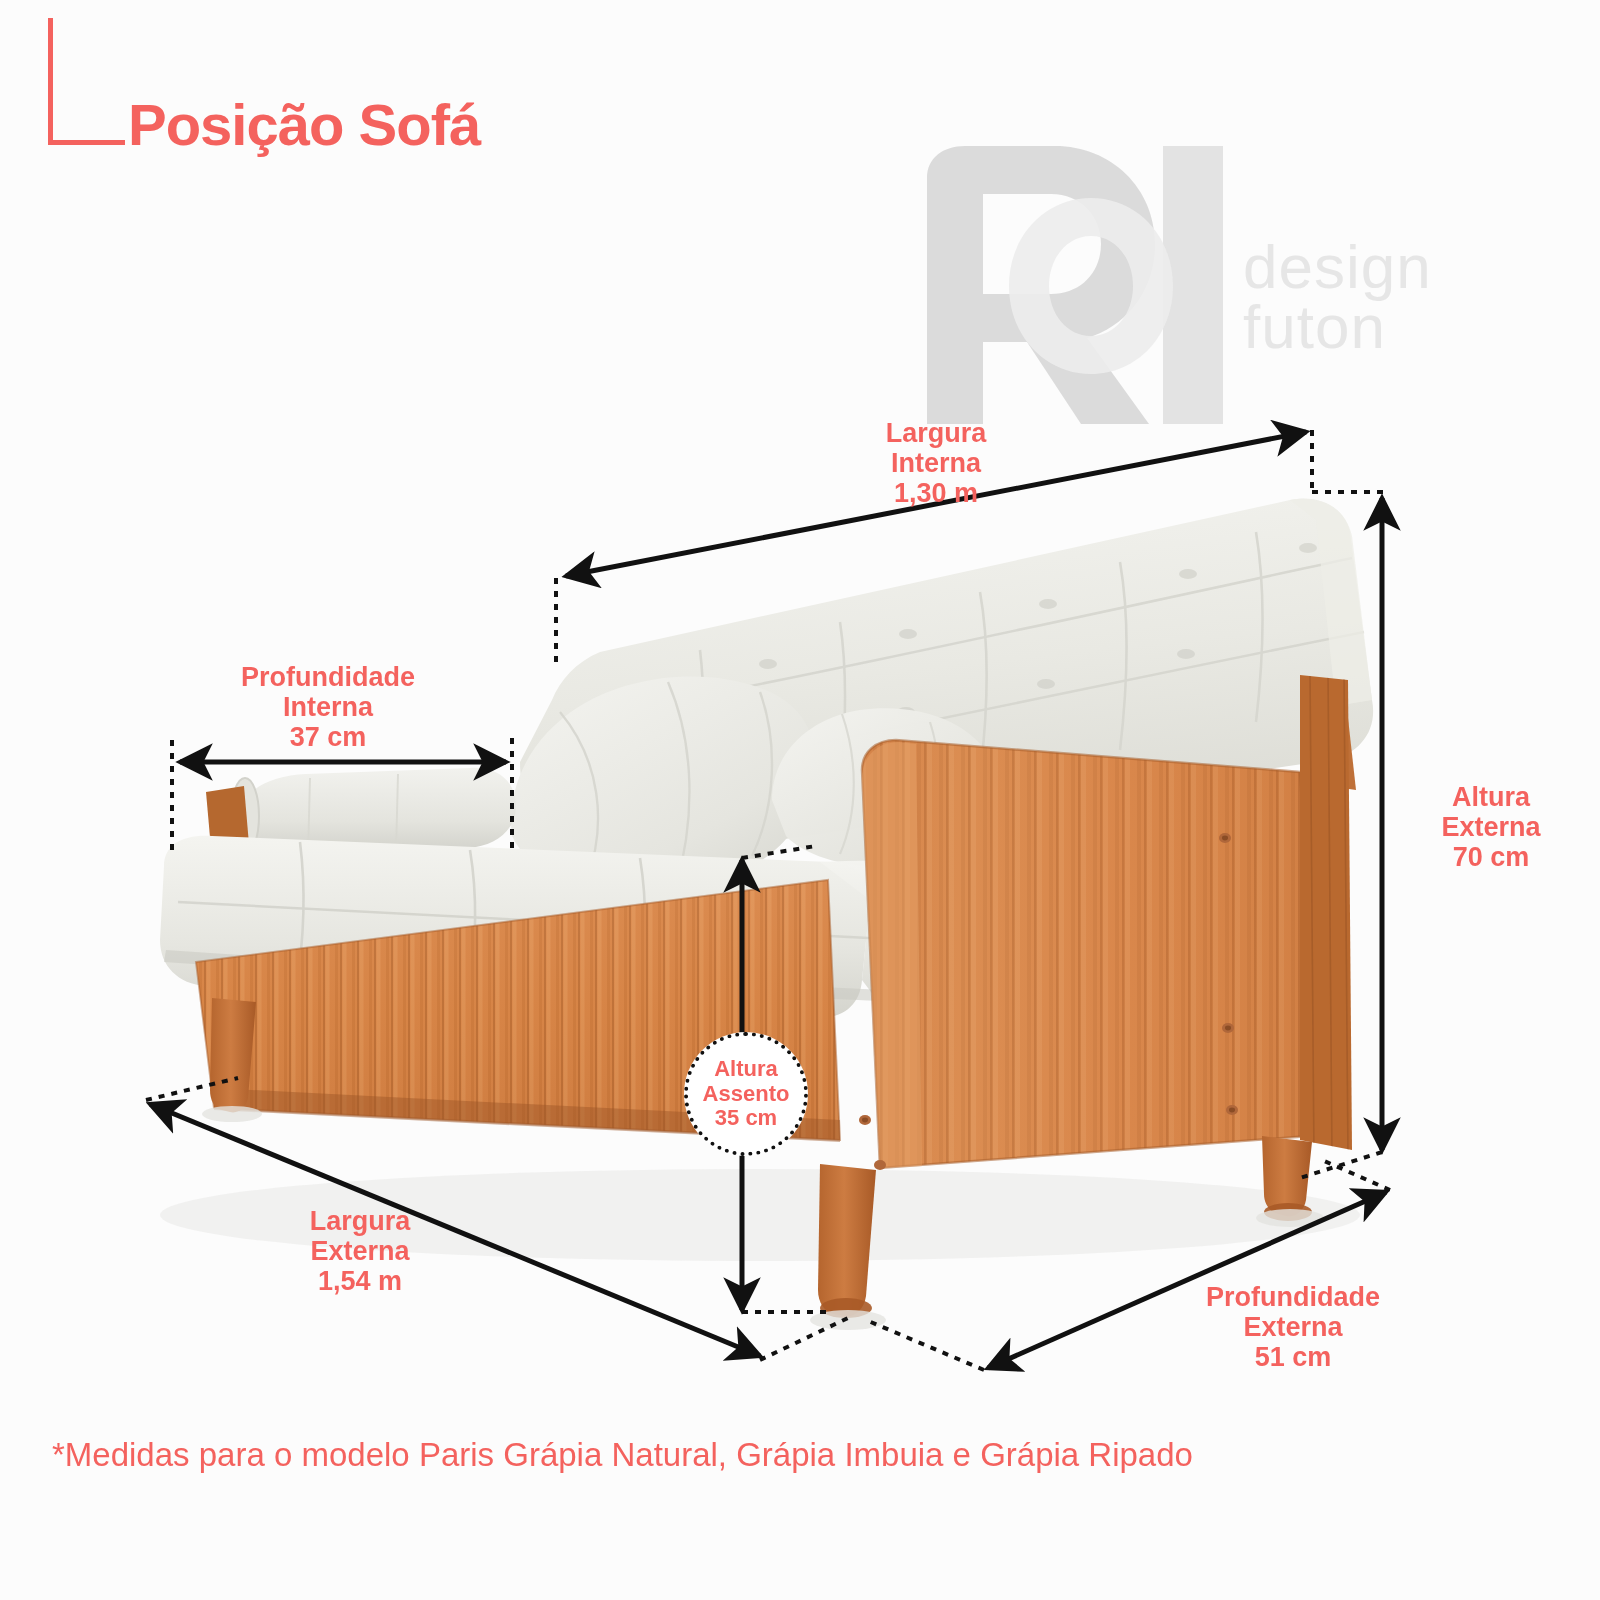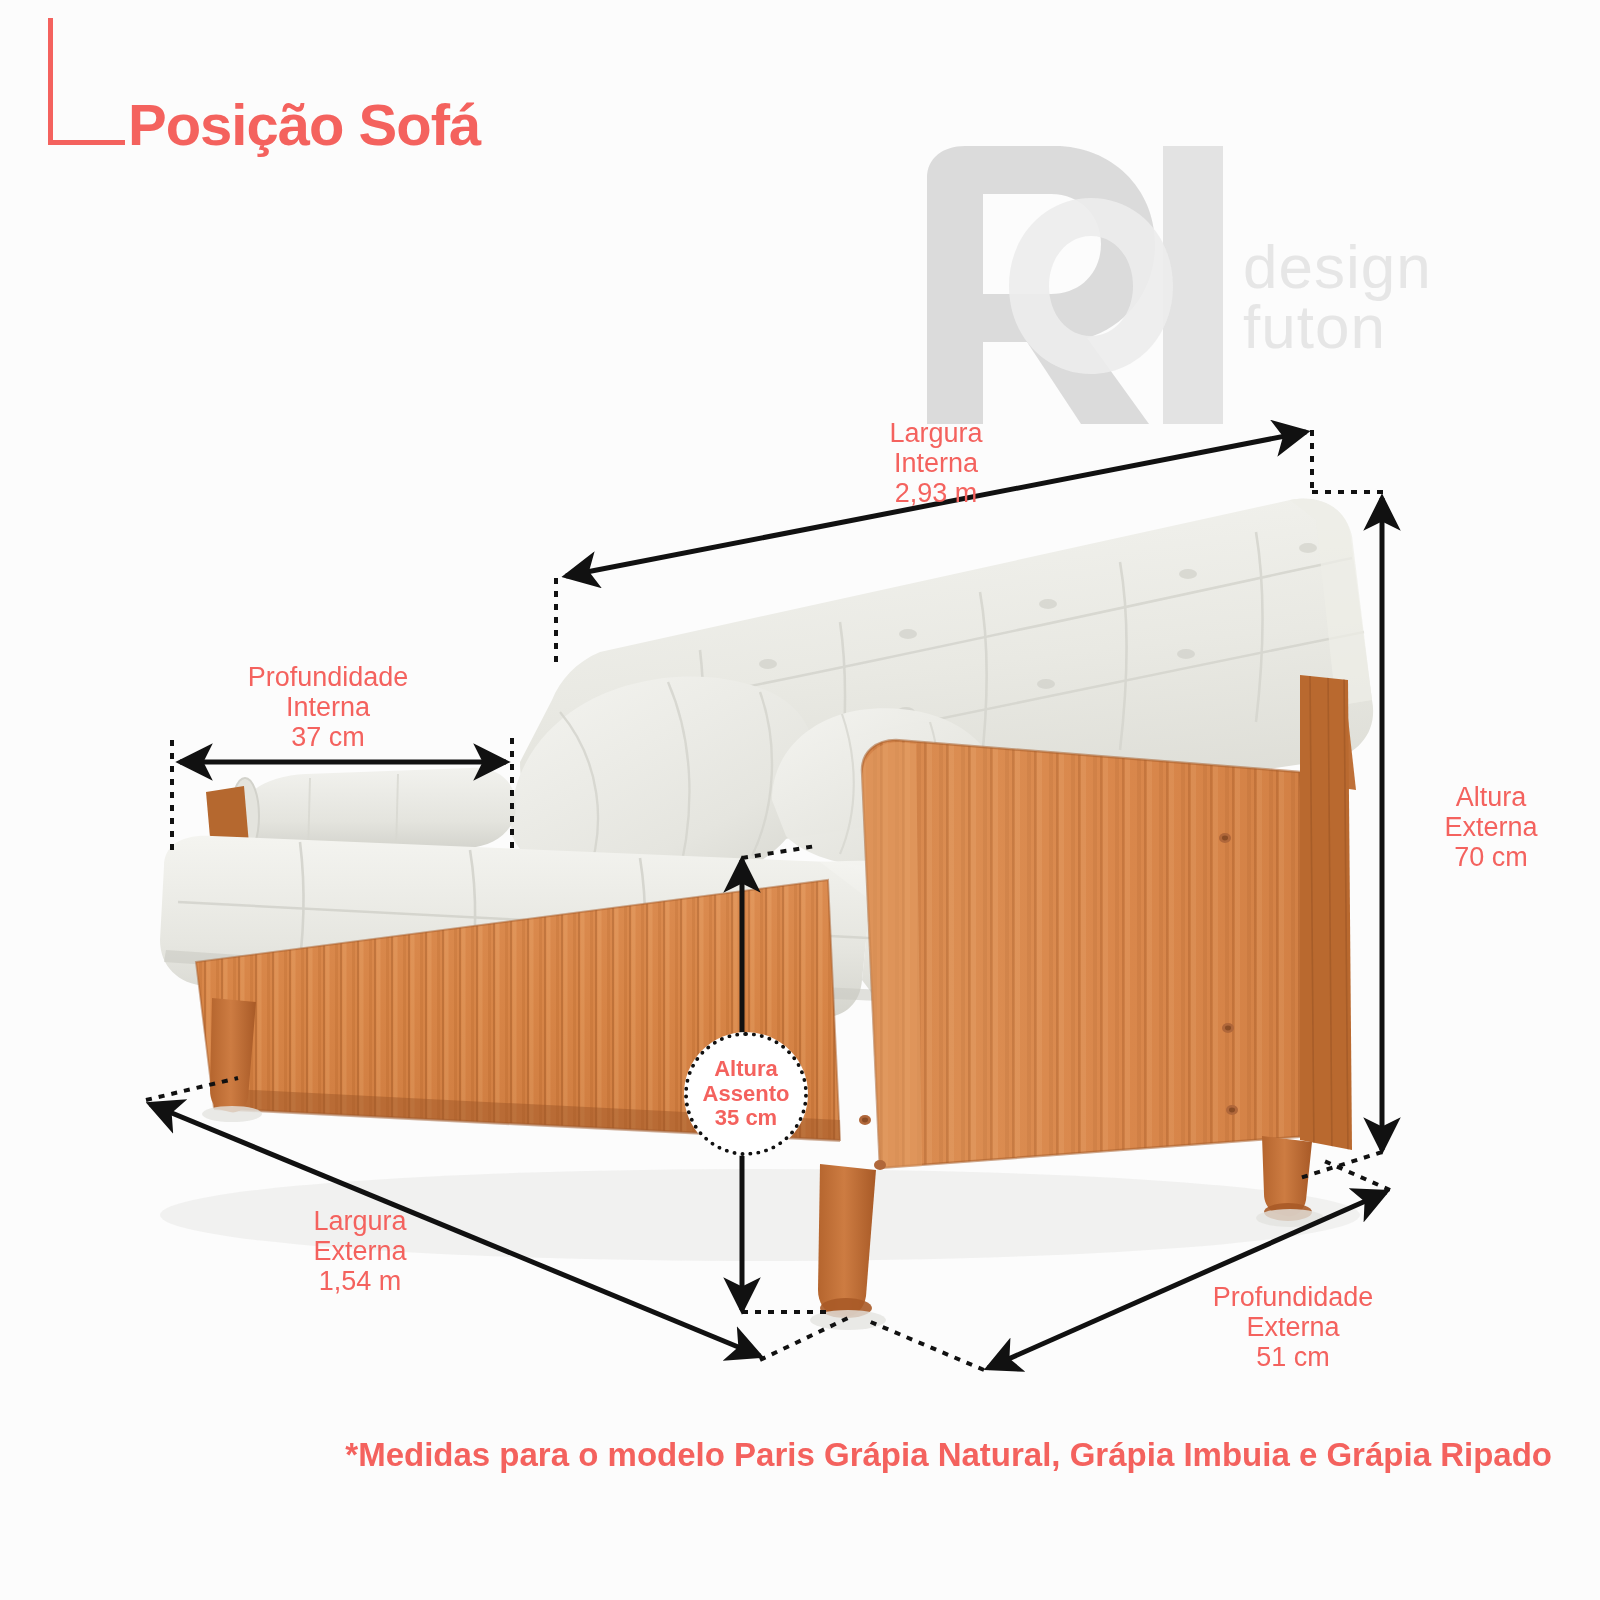--- a/index.html
+++ b/index.html
@@ -26,42 +26,41 @@
   #watermark{position:absolute;left:905px;top:140px;width:560px;height:290px;}
   #wm-text-design,#wm-text-futon{
     position:absolute;color:#e6e6e6;font-size:62px;font-weight:300;
     letter-spacing:1px;line-height:1;
   }
   #wm-text-design{left:338px;top:96px;}
   #wm-text-futon{left:338px;top:156px;}
 
   
   .dim-label{
-    position:absolute;color:#F4625E;font-weight:normal;font-size:27px;
+    position:absolute;color:#F4625E;font-weight:bold;font-size:27px;
     line-height:1.12;text-align:center;white-space:nowrap;
   }
   .dim-label span{display:block;}
 
   
   #badge-altura-assento{
     position:absolute;left:684px;top:1032px;width:116px;height:116px;
     border-radius:50%;background:#ffffff;
     border:4px dotted #111;
     display:flex;align-items:center;justify-content:center;
     text-align:center;color:#F4625E;font-weight:bold;font-size:22px;
     line-height:1.12;z-index:40;
   }
   #badge-altura-assento span{display:block;}
 
   
   #footer{position:absolute;left:52px;top:1432px;width:1500px;}
   .footer-line{
-    color:#F4625E;font-weight:bold;font-size:33px;line-height:1.42;
+    color:#F4625E;font-weight:normal;font-size:33px;line-height:1.42;
     white-space:nowrap;
-    text-align:right;
   }
 
   
   #photo-svg{position:absolute;left:0;top:0;width:1600px;height:1600px;z-index:10;}
   #dim-svg{position:absolute;left:0;top:0;width:1600px;height:1600px;z-index:30;pointer-events:none;}
   .dim-label{z-index:35;}
 </style>
 </head>
 <body>
 
@@ -329,21 +328,21 @@
     <g>
       <line x1="988" y1="1368" x2="1386" y2="1192" stroke="#111" stroke-width="5" marker-start="url(#arrHead)" marker-end="url(#arrHead)"></line>
       <line x1="984" y1="1370" x2="866" y2="1320" stroke="#111" stroke-width="4" stroke-dasharray="6 7"></line>
       <line x1="1390" y1="1190" x2="1322" y2="1160" stroke="#111" stroke-width="4" stroke-dasharray="6 7"></line>
     </g>
   </svg>
 
   <div class="dim-label" style="left:836px;top:418px;width:200px;">
     <span>Largura</span>
     <span>Interna</span>
-    <span>2,93 m</span>
+    <span>1,30 m</span>
   </div>
 
   <div class="dim-label" style="left:218px;top:662px;width:220px;">
     <span>Profundidade</span>
     <span>Interna</span>
     <span>37 cm</span>
   </div>
 
   <div class="dim-label" style="left:1396px;top:782px;width:190px;text-align:center;">
     <span>Altura</span>

